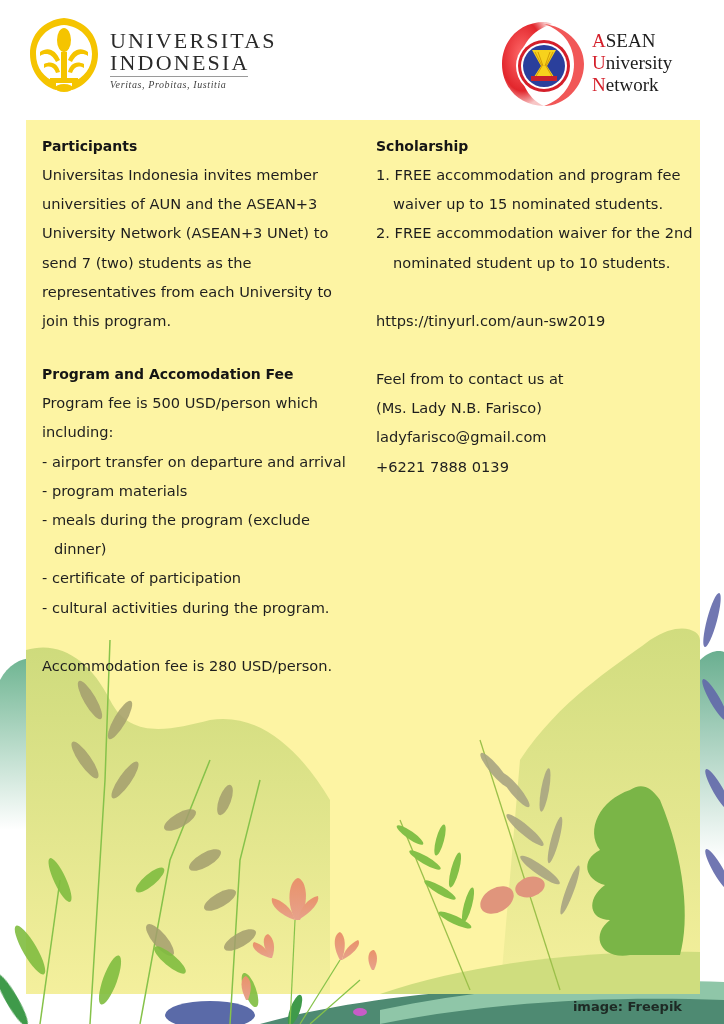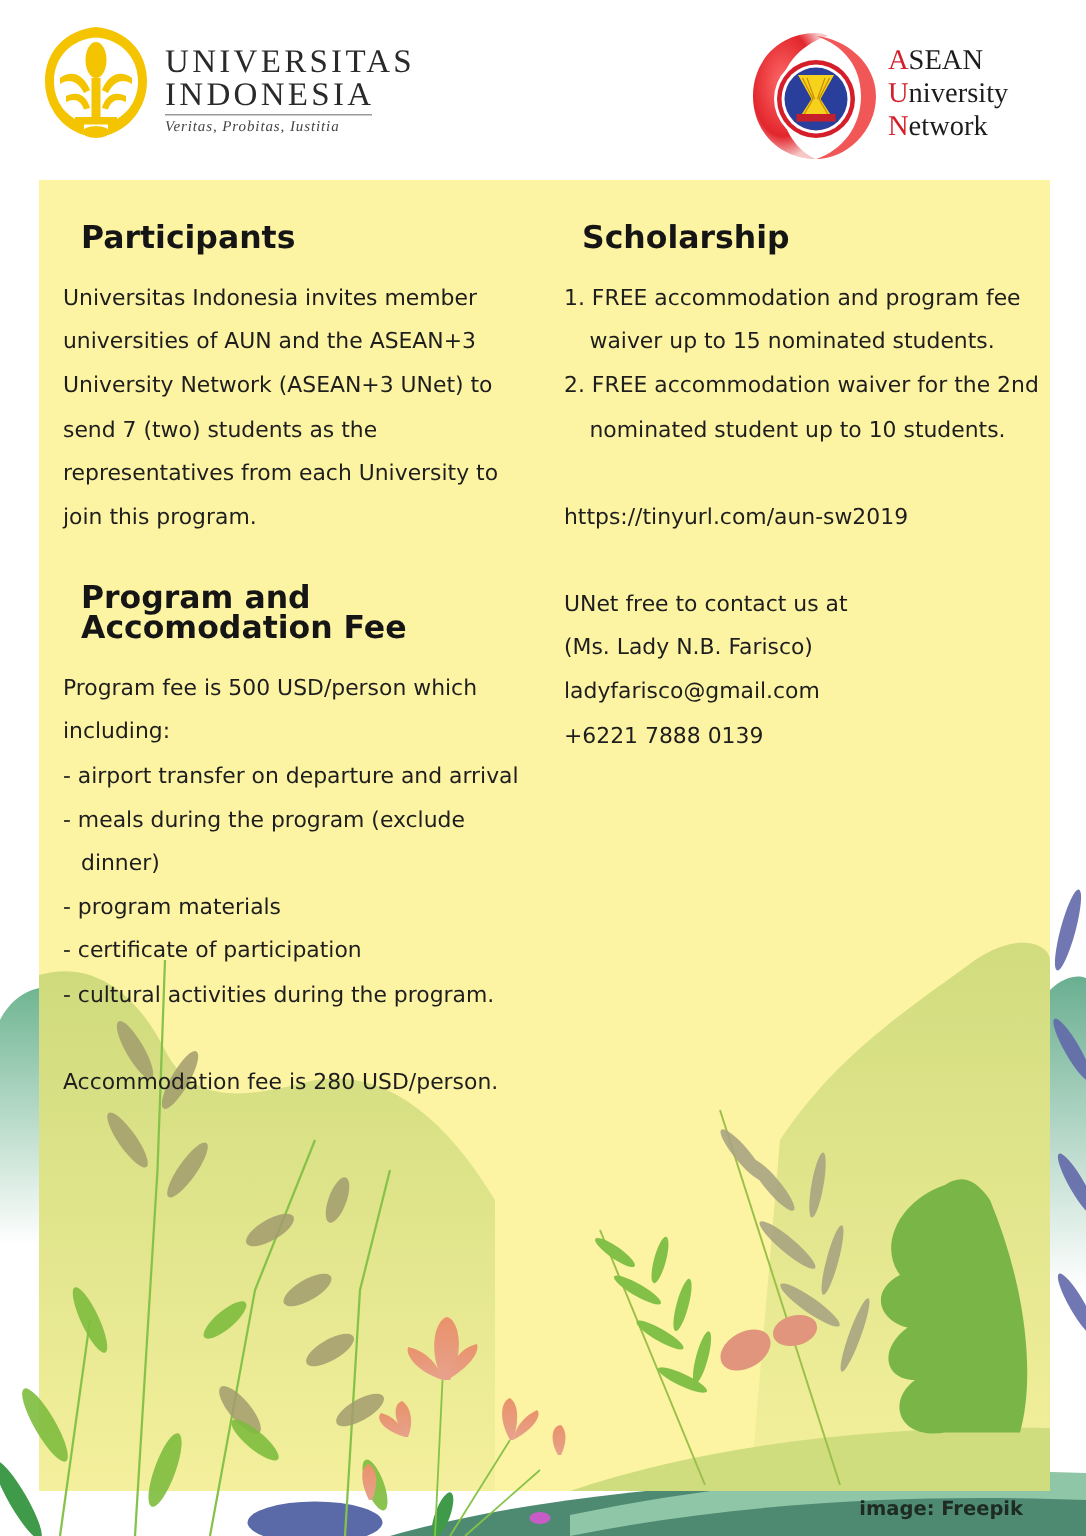--- a/index.html
+++ b/index.html
@@ -25,21 +25,21 @@
   .aun-text .cap { color: #d41f2a; }
 
   
   .panel { position: absolute; left: 26px; top: 120px; width: 674px; height: 874px;
     background: #fdf4a3; }
   .decor { position: absolute; left: 0; top: 0; width: 724px; height: 1024px; pointer-events: none; }
 
   .col { position: absolute; top: 136px; font-size: 14.6px; line-height: 29.2px; font-weight: 500; }
   .col-left { left: 42px; width: 320px; }
   .col-right { left: 376px; width: 320px; }
-  h2 { margin: 12px; font-size: 21px; font-weight: bold; line-height: 20px; padding-bottom: 4px; color: #151515; }
+  h2 { margin: 0; font-size: 14px; font-weight: bold; line-height: 20px; padding-bottom: 4px; color: #151515; }
   .sec { margin-bottom: 29px; }
   .p { margin: 0; }
   .li { margin: 0; padding-left: 12px; text-indent: -12px; }
   .ol { margin: 0; padding-left: 17px; text-indent: -17px; }
   .blank { height: 29px; }
 
   .credit { position: absolute; right: 42px; bottom: 10px; font-size: 13px; font-weight: bold; color: #1e2a24; }
 </style>
 </head>
 <body>
@@ -228,38 +228,38 @@
 
 <div class="col col-left">
   <div class="sec">
     <h2>Participants</h2>
     <p class="p">Universitas Indonesia invites member universities of AUN and the ASEAN+3 University Network (ASEAN+3 UNet) to send 7 (two) students as the representatives from each University to join this program.</p>
   </div>
   <div class="sec">
     <h2>Program and Accomodation Fee</h2>
     <p class="p">Program fee is 500 USD/person which including:</p>
     <p class="li">- airport transfer on departure and arrival</p>
+    <p class="li">- program materials</p>
     <p class="li">- meals during the program (exclude dinner)</p>
-    <p class="li">- program materials</p>
     <p class="li">- certificate of participation</p>
     <p class="li">- cultural activities during the program.</p>
     <div class="blank"></div>
     <p class="p">Accommodation fee  is 280 USD/person.</p>
   </div>
 </div>
 
 <div class="col col-right">
   <div class="sec">
     <h2>Scholarship</h2>
     <p class="ol">1. FREE accommodation and program fee waiver up to 15 nominated students.</p>
     <p class="ol">2. FREE accommodation waiver for the 2nd nominated student up to  10 students.</p>
   </div>
   <div class="sec">
     <p class="p">https://tinyurl.com/aun-sw2019</p>
     <div class="blank"></div>
-    <p class="p">UNet free to contact us at</p>
+    <p class="p">Feel from to contact us at</p>
     <p class="p">(Ms. Lady N.B. Farisco)</p>
     <p class="p">ladyfarisco@gmail.com</p>
     <p class="p">+6221 7888 0139</p>
   </div>
 </div>
 
 <div class="credit">image: Freepik</div>
 
 </body></html>

